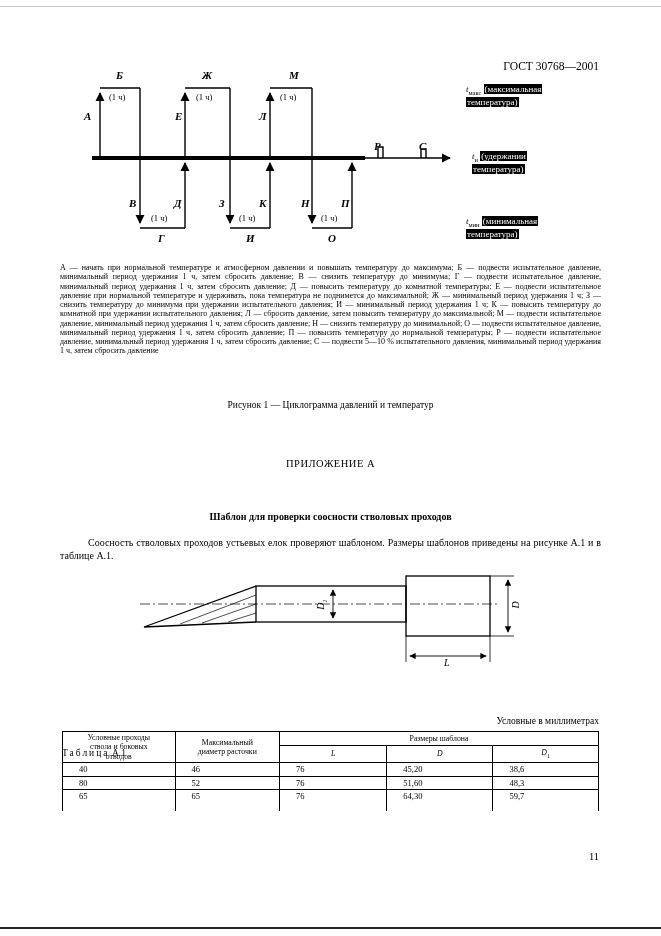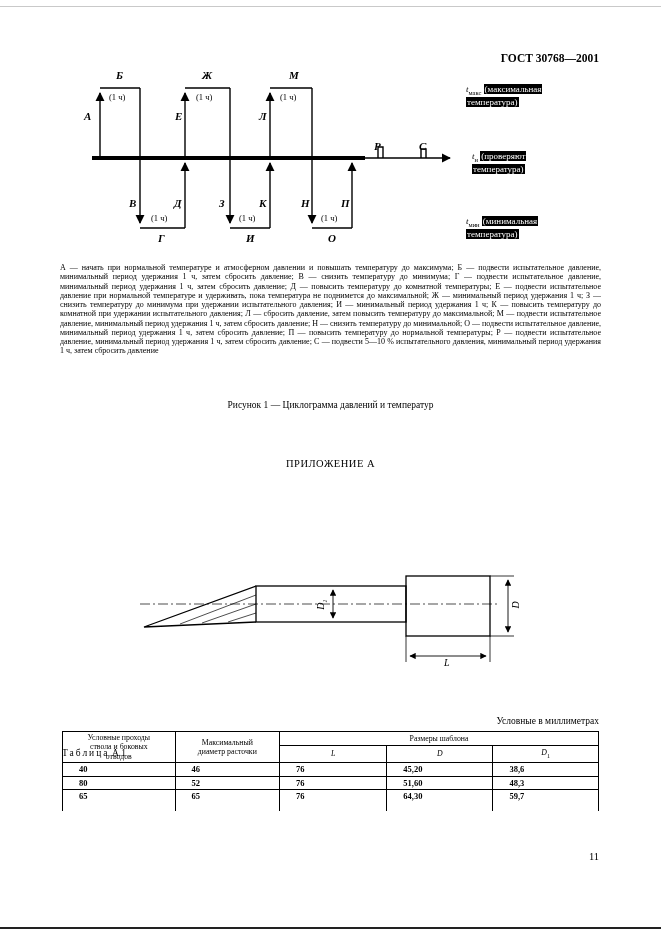--- a/index.html
+++ b/index.html
@@ -1,21 +1,21 @@
 <!DOCTYPE html>
 <html><head>
 <meta charset="utf-8">
 <style>
   * { margin:0; padding:0; box-sizing:border-box; }
   html,body { background:#fff; }
   body { width:661px; height:936px; position:relative; font-family:"Liberation Serif", serif; color:#000; overflow:hidden; }
   .page { position:absolute; inset:0; }
   .top-edge { position:absolute; top:6px; left:0; width:100%; height:1px; background:#c9c9c9; }
   .bottom-edge { position:absolute; top:927px; left:0; width:100%; height:2px; background:#222; }
-  .gost { position:absolute; top:52px; right:62px; font-weight:bold; font-size:11.5px; }
+  .gost { position:absolute; top:60px; right:62px; font-weight:normal; font-size:11.5px; }
 
   
   .diagram { position:absolute; top:66px; left:80px; width:545px; height:195px; }
   .diagram svg { position:absolute; left:0; top:0; }
   .ln { stroke:#000; stroke-width:1.4; fill:none; }
   .thick { stroke:#000; stroke-width:4; fill:none; }
   .dlabel { position:absolute; font-style:italic; font-weight:bold; font-size:11px; line-height:1; }
   .dhold { position:absolute; font-size:8.5px; line-height:1; white-space:nowrap; }
   .tlabel { position:absolute; font-size:9px; line-height:1.3; }
   .tlabel .tsym { font-style:italic; }
@@ -43,21 +43,21 @@
   .rot { transform:rotate(-90deg); transform-origin:center; }
   .figa1-caption { position:absolute; top:676px; left:0; width:100%; text-align:center; font-size:9.5px; }
 
   
   .table-label { position:absolute; top:748px; left:62px; font-size:9.5px; }
   .table-label .spaced { letter-spacing:2px; }
   .table-units { position:absolute; top:716px; right:62px; font-size:9.5px; }
   .dim-table { position:absolute; top:731px; left:62px; width:537px; border-collapse:collapse; table-layout:fixed; }
   .dim-table th, .dim-table td { border:1px solid #000; vertical-align:middle; font-weight:normal; padding:1px 16px; }
   .dim-table th { font-size:7.8px; line-height:1.2; }
-  .dim-table td { font-size:8.5px; line-height:1.25;font-weight:bold; }
+  .dim-table td { font-size:8.5px; line-height:1.25; }
   .dim-table td i, .dim-table th i { font-style:italic; }
   .dim-table sub { font-size:6px; }
   .dim-table tbody tr:last-child td { border-bottom:none; padding-bottom:9px; }
 
   .pagenum { position:absolute; top:851px; right:62px; font-size:10.5px; }
 </style>
 </head>
 <body>
 
 <div class="page">
@@ -121,32 +121,34 @@
 
     <span class="dlabel" style="left:294px;top:75px">Р</span>
     <span class="dlabel" style="left:339px;top:75px">С</span>
 
     <div class="tlabel" style="left:386px;top:18px;width:96px">
       <span class="tsym"><span>t</span><sub>макс</sub></span>
       <span class="hl">(максимальная температура)</span>
     </div>
     <div class="tlabel" style="left:392px;top:85px;width:76px">
       <span class="tsym"><span>t</span><sub>н</sub></span>
-      <span class="hl">(проверяют температура)</span>
+      <span class="hl">(удержании температура)</span>
     </div>
     <div class="tlabel" style="left:386px;top:150px;width:96px">
       <span class="tsym"><span>t</span><sub>мин</sub></span>
       <span class="hl">(минимальная температура)</span>
     </div>
   </div>
 
   <p class="legend">А — начать при нормальной температуре и атмосферном давлении и повышать температуру до максимума; Б — подвести испытательное давление, минимальный период удержания 1 ч, затем сбросить давление; В — снизить температуру до минимума; Г — подвести испытательное давление, минимальный период удержания 1 ч, затем сбросить давление; Д — повысить температуру до комнатной температуры; Е — подвести испытательное давление при нормальной температуре и удерживать, пока температура не поднимется до максимальной; Ж — минимальный период удержания 1 ч; З — снизить температуру до минимума при удержании испытательного давления; И — минимальный период удержания 1 ч; К — повысить температуру до комнатной при удержании испытательного давления; Л — сбросить давление, затем повысить температуру до максимальной; М — подвести испытательное давление, минимальный период удержания 1 ч, затем сбросить давление; Н — снизить температуру до минимальной; О — подвести испытательное давление, минимальный период удержания 1 ч, затем сбросить давление; П — повысить температуру до нормальной температуры; Р — подвести испытательное давление, минимальный период удержания 1 ч, затем сбросить давление; С — подвести 5—10 % испытательного давления, минимальный период удержания 1 ч, затем сбросить давление</p>
   <p class="fig1-caption">Рисунок 1 — Циклограмма давлений и температур</p>
 
   <div class="appendix-title">ПРИЛОЖЕНИЕ А</div>
+  <div class="appendix-heading">Шаблон для проверки соосности стволовых проходов</div>
+  <p class="intro">Соосность стволовых проходов устьевых елок проверяют шаблоном. Размеры шаблонов приведены на рисунке А.1 и в таблице А.1.</p>
 
   <div class="figa1">
     <svg width="400" height="100" viewBox="0 0 400 100">
       <defs>
         <marker id="ar2" viewBox="0 0 10 10" refX="9" refY="5" markerWidth="7" markerHeight="7" orient="auto-start-reverse">
           <path d="M0,0 L10,5 L0,10 z" fill="#000"></path>
         </marker>
       </defs>
       <path class="cl" d="M2,34 L360,34"></path>
       <path class="ln2" d="M118,16 L6,57 L118,52"></path>

